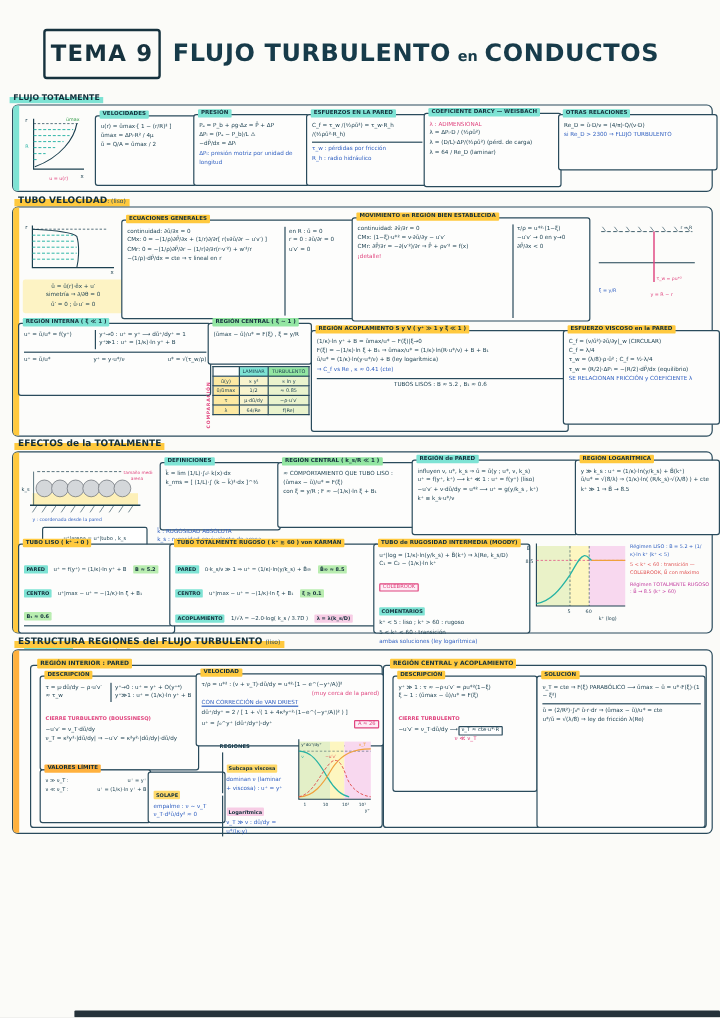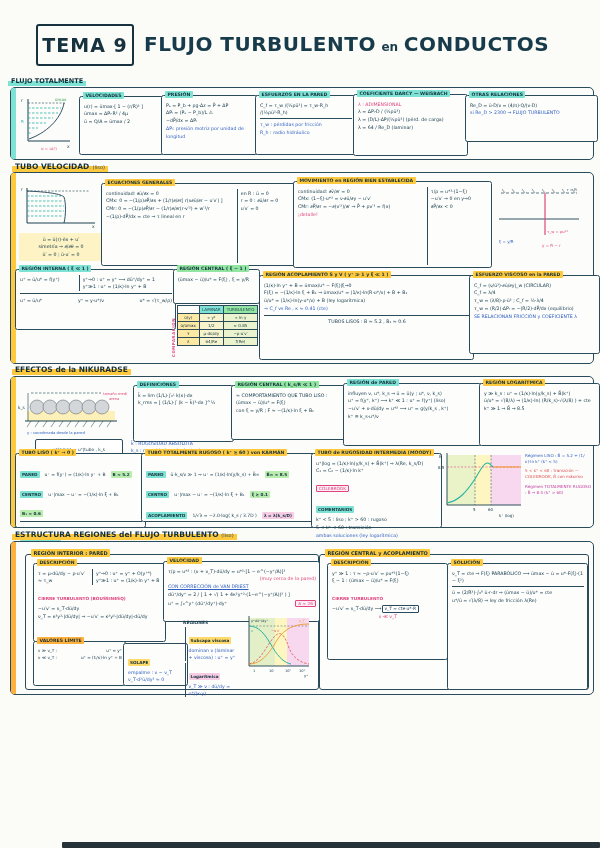--- a/index.html
+++ b/index.html
@@ -307,21 +307,21 @@
           <div class="fl">C_f = λ/4</div>
           <div class="fl">τ_w = (λ/8)·ρ·ū²  ;  C_f = ½·λ/4</div>
           <div class="fl">τ_w = (R/2)·ΔPₗ = −(R/2)·dP̄/dx  (equilibrio)</div>
         </div>
       <div class="blues">
           <div class="fl">SE RELACIONAN FRICCIÓN y COEFICIENTE λ</div>
         </div>
     </div>
   </div>
 
-  <div class="sec-label lab-yel" style="left:12px;top:365px">EFECTOS de la NIKURADSE</div>
+  <div class="sec-label lab-yel" style="left:12px;top:365px">EFECTOS de la TOTALMENTE</div>
   <div class="sec" style="left:10px;top:376px;width:582px;height:150px">
     <div class="accent" style="background:#ffc93e"></div>
 
     <svg style="position:absolute;left:6px;top:4px" width="110" height="56" viewBox="0 0 110 56">
       <path d="M14 12 H84" stroke="#1c4050" stroke-width="0.6" stroke-dasharray="2.5 1.5" fill="none"></path>
       <rect x="10" y="30" width="88" height="10" fill="#fdf0b8"></rect>
       <g fill="#d4d7da" stroke="#6a7076" stroke-width="0.6">
         <circle cx="20" cy="26" r="7"></circle>
           <circle cx="33" cy="26" r="7"></circle>
           <circle cx="46" cy="26" r="7"></circle>

